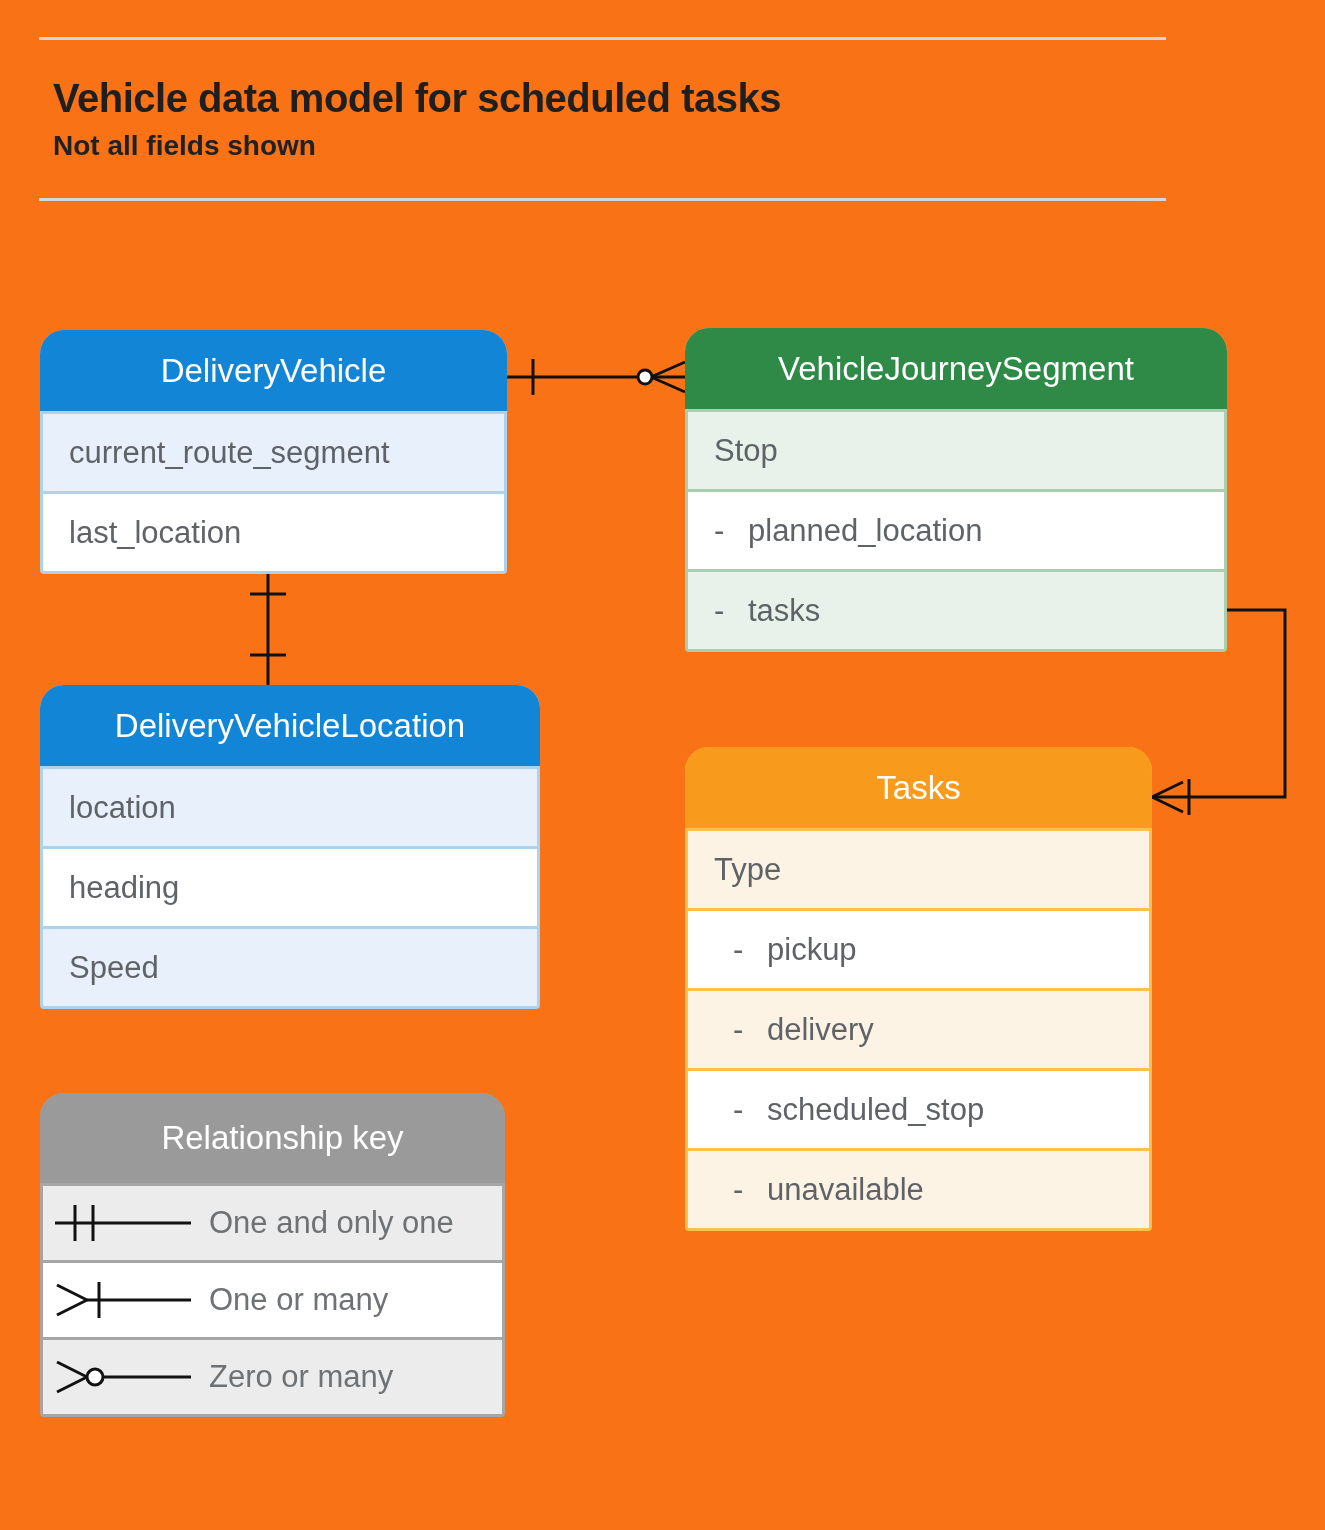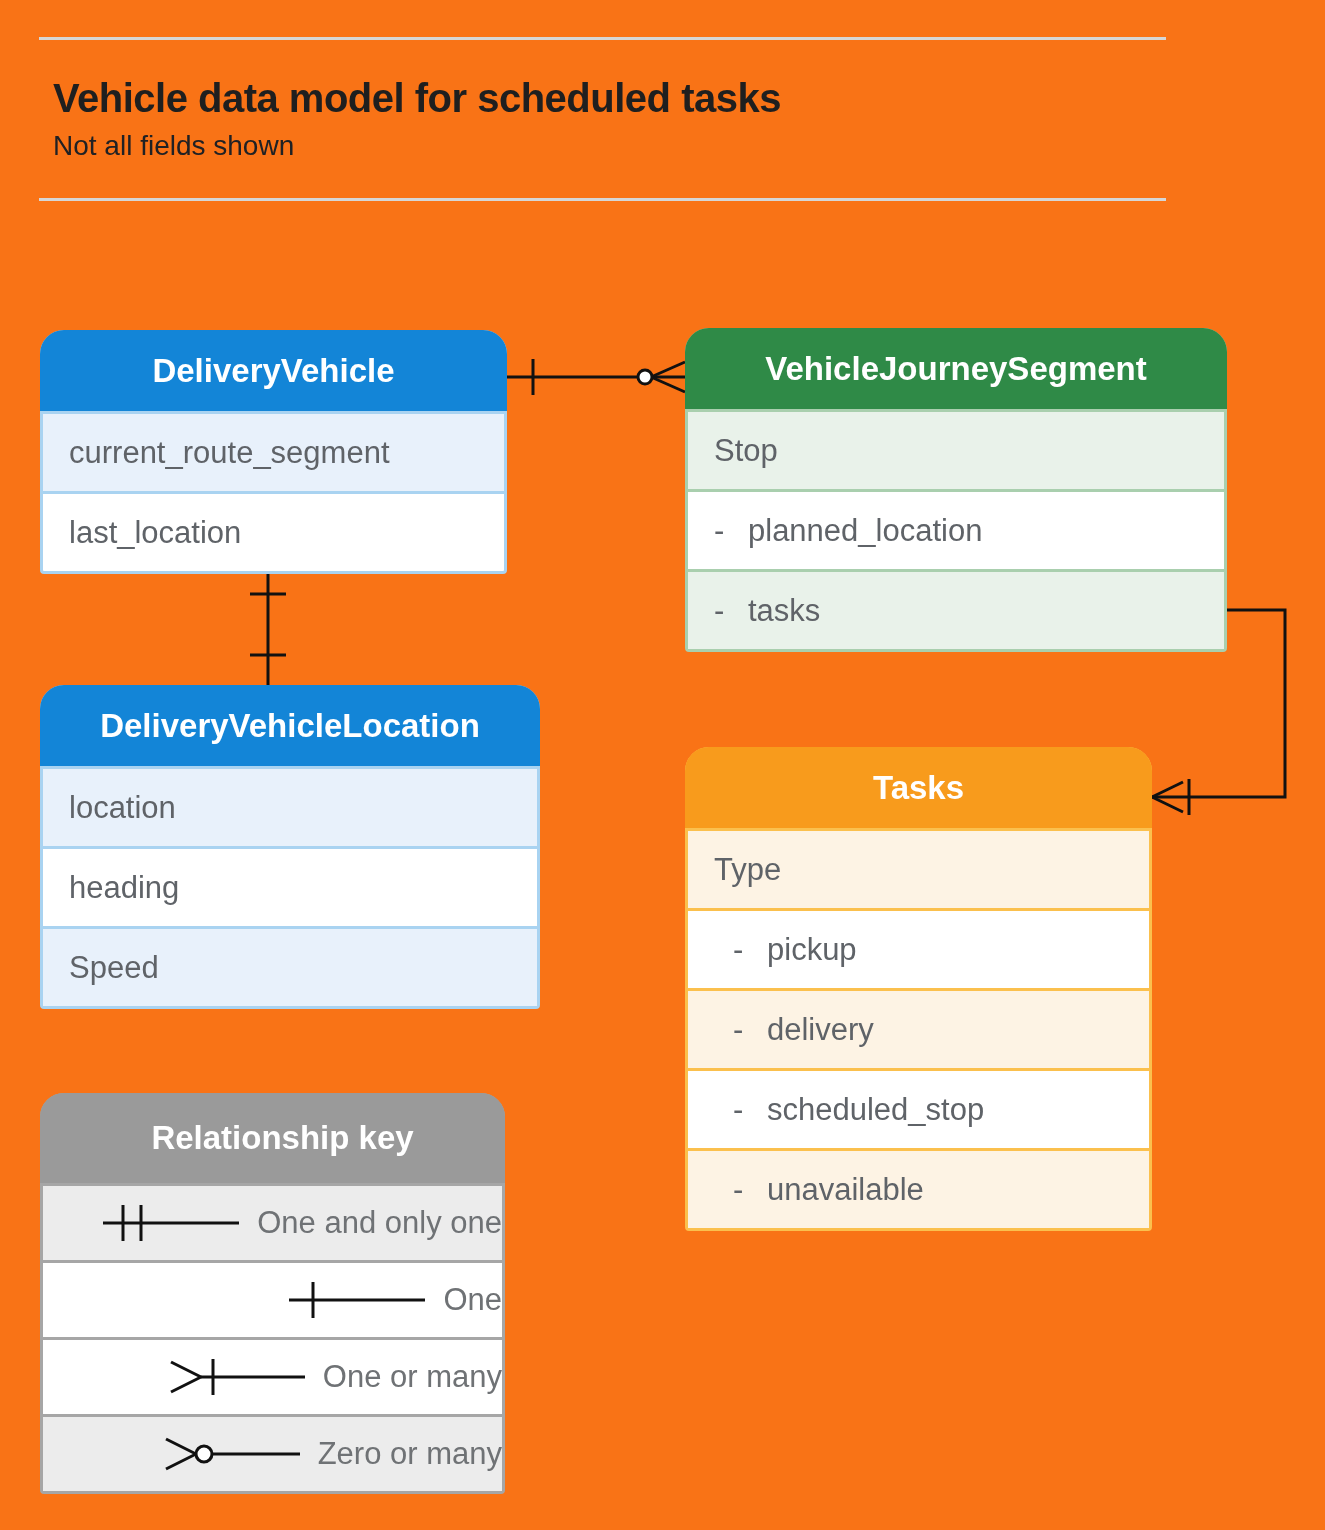--- a/index.html
+++ b/index.html
@@ -9,42 +9,42 @@
   }
   *{box-sizing:border-box;margin:0;padding:0;}
   body{background:#fff;font-family:"Liberation Sans", sans-serif;}
   .canvas{position:relative;width:1325px;height:1530px;background:#f97316;overflow:hidden;}
 
   .hr{position:absolute;height:3px;background:#D6D6D6;left:39px;width:1127px;}
   .hr.top{top:37px;}
   .hr.bottom{top:198px;}
 
   .page-title{position:absolute;left:53px;top:76px;font-size:40px;font-weight:700;color:#1F1F1F;letter-spacing:-0.5px;}
-  .page-subtitle{position:absolute;left:53px;top:130px;font-size:28px;color:#202124;}
+  .page-subtitle{position:absolute;left:53px;top:130px;font-size:28px;color:#202124;font-weight:bold;}
 
   
   .ebox{position:absolute;border:3px solid var(--b);border-radius:24px 24px 4px 4px;background:#fff;}
   .ehead{margin:-3px -3px 0 -3px;height:81px;border-radius:24px 24px 0 0;background:var(--h);
-         color:#fff;font-size:33px;font-weight:700;display:flex;align-items:center;justify-content:center;}
+         color:#fff;font-size:33px;font-weight:400;display:flex;align-items:center;justify-content:center;}
   .erow{height:80px;border-top:3px solid var(--b);display:flex;align-items:center;
         padding-left:26px;font-size:31px;color:var(--field-text);}
   .erow:first-of-type{border-top:none;}
   .erow.tint{background:var(--t);}
   .erow.indent2{padding-left:45px;}
   .dash{display:inline-block;width:34px;flex:0 0 auto;}
   .dash:empty{display:none;}
 
   .blue{--h:#1385D7;--t:#E8F1FB;--b:#A9D3F1;}
   .green{--h:#2F8A47;--t:#E9F2EA;--b:#A9CFAE;}
   .orange{--h:#F89B1C;--t:#FDF3E4;--b:#FBC04D;}
   .gray{--h:#9A9A9A;--t:#ECECEC;--b:#A6A6A6;}
 
   
   .lrow{height:77px;border-top:3px solid var(--b);display:flex;align-items:center;
-        padding-left:32px;font-size:31px;color:var(--legend-text);justify-content:flex-end;}
+        padding-left:6px;font-size:31px;color:var(--legend-text);}
   .lrow:first-of-type{border-top:none;}
   .lrow.tint{background:var(--t);}
   .lrow .sym{flex:0 0 auto;}
   .lrow .llabel{margin-left:10px;}
   .gray .ehead{height:90px;padding-left:20px;}
 
   
   svg.overlay{position:absolute;left:0;top:0;pointer-events:none;}
   .conn{stroke:var(--ink);stroke-width:3;fill:none;}
   .conn-circle{stroke:var(--ink);stroke-width:3;fill:#fff;}
@@ -159,27 +159,20 @@
 
     <div class="lrow tint">
       <svg class="sym" width="150" height="56" viewBox="0 0 150 56">
         <line class="symline" x1="6" y1="28" x2="142" y2="28"></line>
         <line class="symline" x1="26" y1="10" x2="26" y2="46"></line>
         <line class="symline" x1="44" y1="10" x2="44" y2="46"></line>
       </svg>
       <span class="llabel">One and only one</span>
     </div>
 
-    <div class="lrow">
-      <svg class="sym" width="150" height="56" viewBox="0 0 150 56">
-        <line class="symline" x1="6" y1="28" x2="142" y2="28"></line>
-        <line class="symline" x1="30" y1="10" x2="30" y2="46"></line>
-      </svg>
-      <span class="llabel">One</span>
-    </div>
 
     <div class="lrow">
       <svg class="sym" width="150" height="56" viewBox="0 0 150 56">
         <line class="symline" x1="38" y1="28" x2="8" y2="13"></line>
         <line class="symline" x1="38" y1="28" x2="8" y2="43"></line>
         <line class="symline" x1="38" y1="28" x2="142" y2="28"></line>
         <line class="symline" x1="50" y1="10" x2="50" y2="46"></line>
       </svg>
       <span class="llabel">One or many</span>
     </div>

